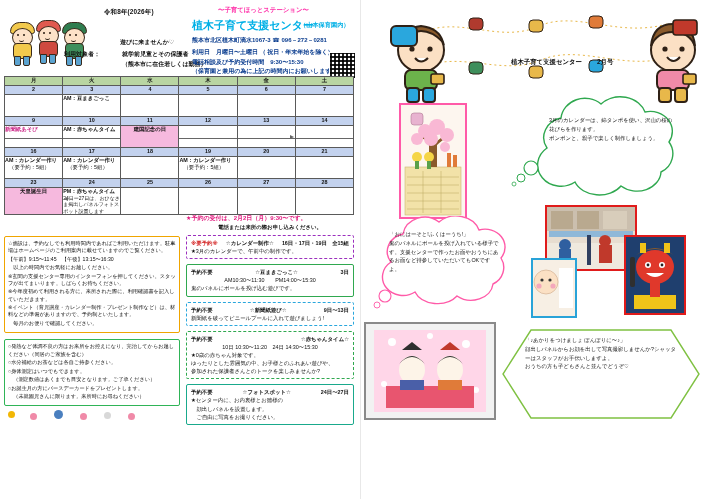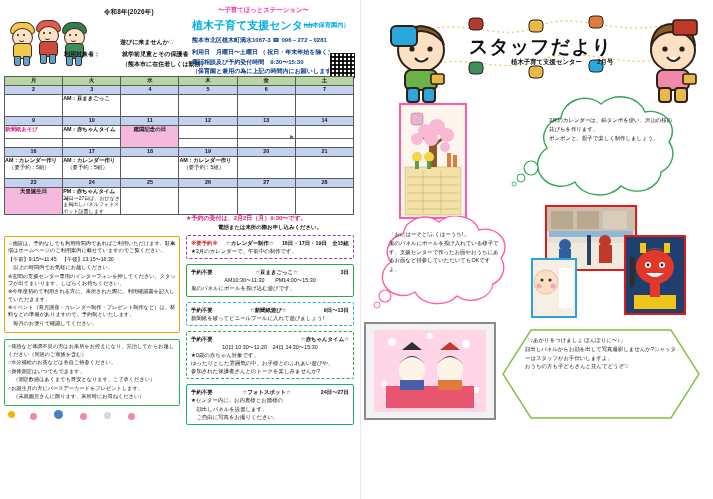--- a/index.html
+++ b/index.html
@@ -395,21 +395,20 @@
       <rect x="34" y="4" width="24" height="15" rx="3" fill="#c0392b" stroke="#2f2116" stroke-width="1.6"></rect>
       <circle cx="26" cy="33" r="2.6" fill="#2f2116"></circle>
         <circle cx="43" cy="33" r="2.6" fill="#2f2116"></circle>
       <path d="M28,41 Q34,49 41,41" stroke="#2f2116" stroke-width="2" fill="#fff"></path>
       <rect x="18" y="54" width="32" height="20" rx="6" fill="#f08aa8" stroke="#2f2116" stroke-width="2"></rect>
       <rect x="20" y="72" width="12" height="14" rx="3" fill="#e8b84a" stroke="#2f2116" stroke-width="2"></rect>
       <rect x="36" y="72" width="12" height="14" rx="3" fill="#e8b84a" stroke="#2f2116" stroke-width="2"></rect>
       <rect x="44" y="58" width="13" height="10" rx="2" fill="#e8b84a" stroke="#2f2116" stroke-width="1.6"></rect>
     </svg>
 
-    <div class="r-title">スタッフだより</div>
     <div class="r-sub">植木子育て支援センター</div>
     <div class="r-sub2">2月号</div>
 
     <div class="photo" style="left:38px;top:103px;width:64px;height:112px;border:2.5px solid #ff5aa8;">
       <svg class="inner" viewBox="0 0 64 112" preserveAspectRatio="none">
         <rect width="64" height="112" fill="#fdf6ef"></rect>
         <rect x="4" y="62" width="56" height="48" fill="#f2e2a8" stroke="#c9b671" stroke-width="0.6"></rect>
         <g stroke="#b8a55f" stroke-width="0.5">
           <line x1="6" y1="72" x2="58" y2="72"></line>
             <line x1="6" y1="80" x2="58" y2="80"></line>

